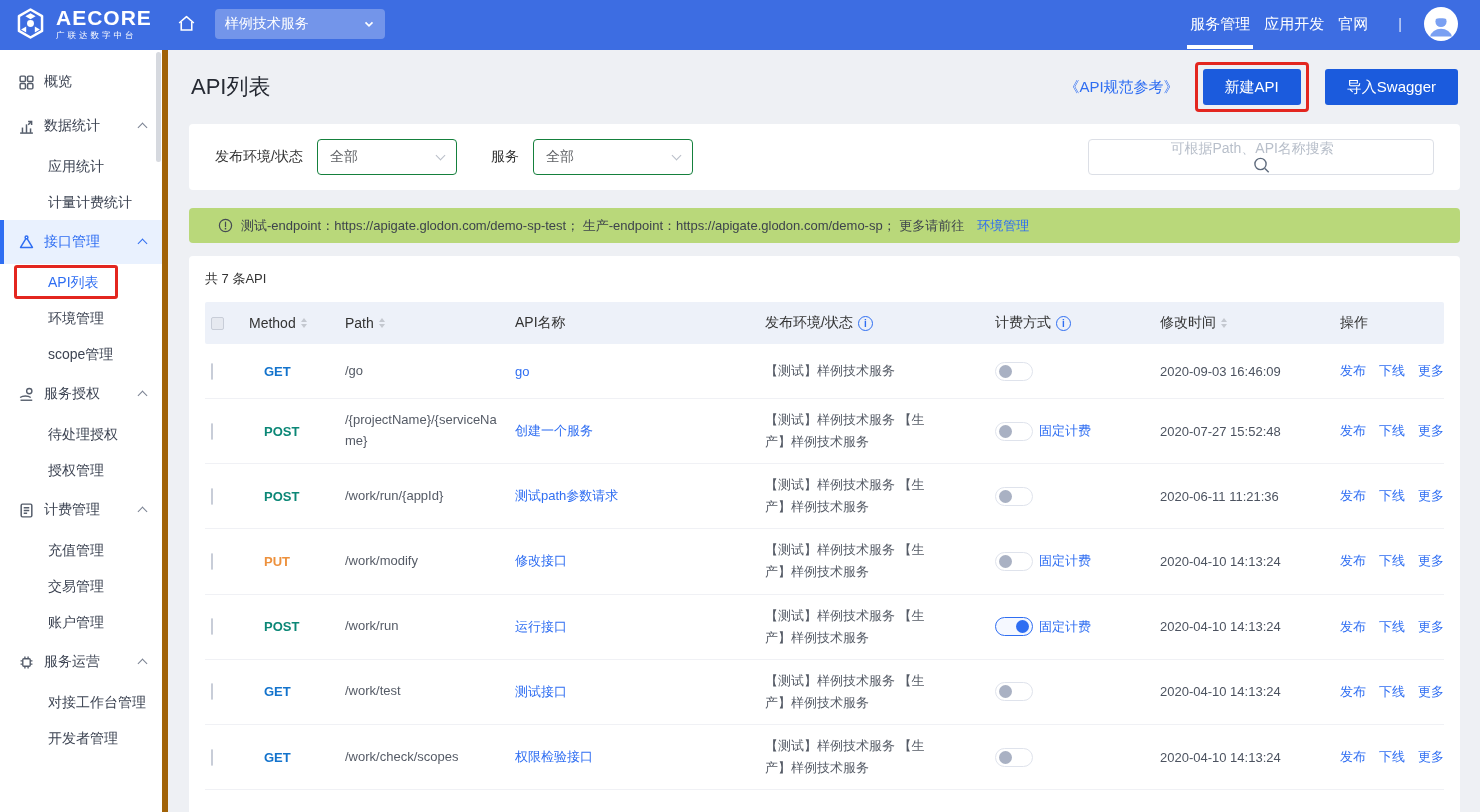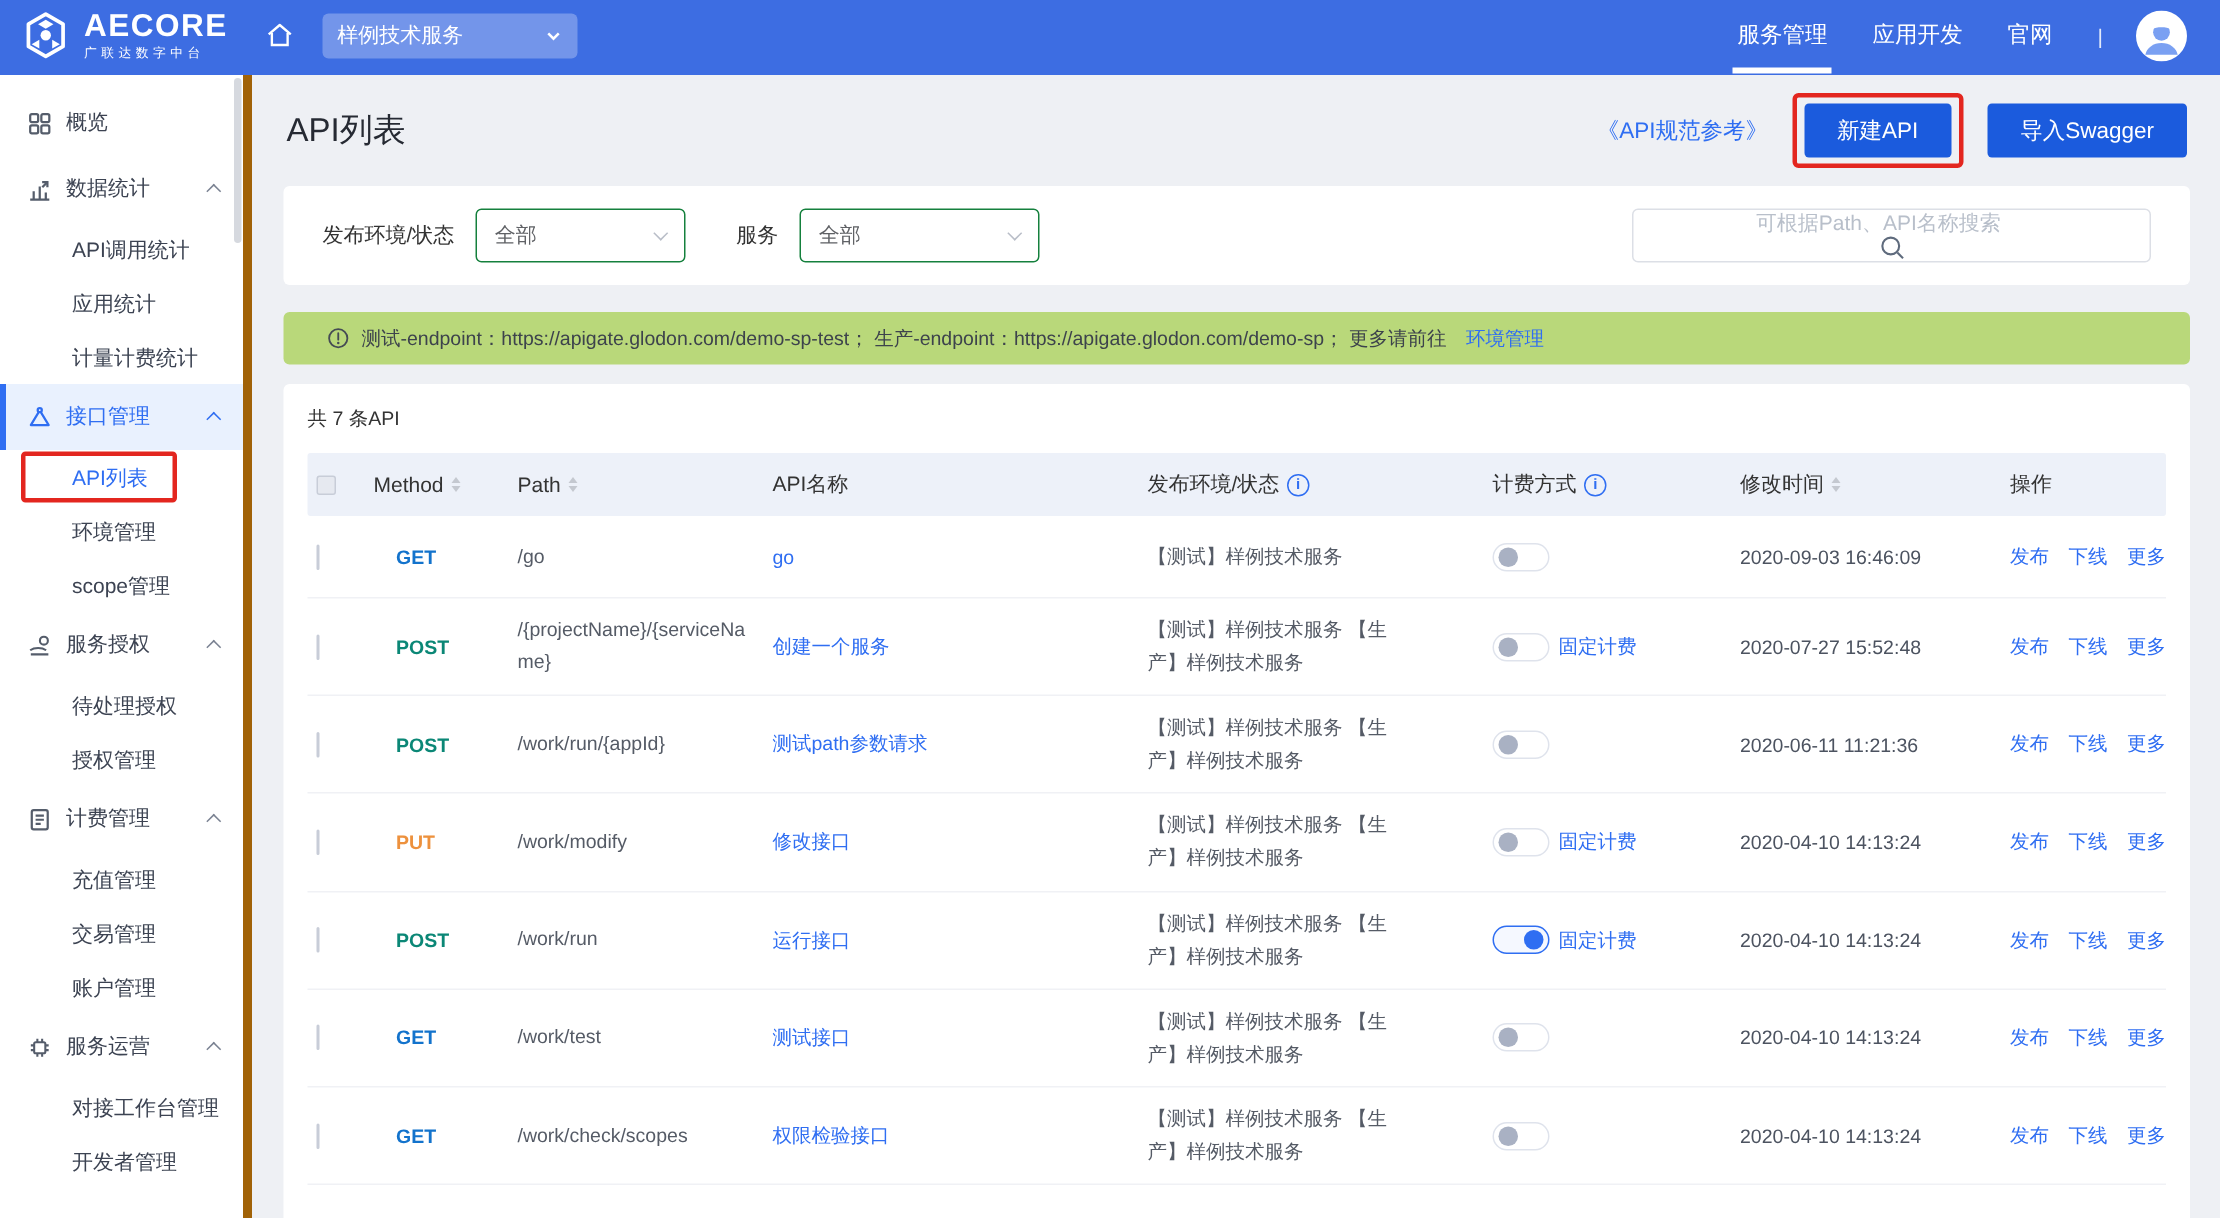--- a/index.html
+++ b/index.html
@@ -9,21 +9,21 @@
     background:#eef0f4; position:relative; color:#333;
   }
   
   .topbar{position:absolute;top:0;left:0;right:0;height:50px;background:#3d6de2;display:flex;align-items:center;color:#fff;padding:0 22px 3px 14px;z-index:20;}
   .brand{display:flex;align-items:center;gap:9px;}
   .brand-text{display:flex;flex-direction:column;line-height:1;}
   .brand-name{font-size:21px;font-weight:bold;letter-spacing:1px;}
   .brand-sub{font-size:8.5px;letter-spacing:3px;margin-top:3px;}
   .home-btn{margin-left:24px;display:flex;align-items:center;cursor:pointer;}
   .svc-select{margin-left:18px;background:rgba(255,255,255,.28);border-radius:4px;height:30px;width:170px;display:flex;align-items:center;justify-content:space-between;padding:0 10px;font-size:14px;cursor:pointer;}
-  .topnav{margin-left:auto;display:flex;align-items:center;gap:30px;font-size:15px;}
+  .topnav{margin-left:auto;display:flex;align-items:center;gap:14px;font-size:15px;}
   .nav-item{position:relative;height:50px;line-height:50px;cursor:pointer;white-space:nowrap;}
   .nav-item.active::after{content:"";position:absolute;left:-3px;right:-3px;bottom:0;height:4px;background:#fff;}
   .nav-sep{opacity:.85;margin-left:30px;font-size:14px;}
   .avatar{width:34px;height:34px;border-radius:50%;margin-left:22px;cursor:pointer;flex:none;}
   
   .sidebar{position:absolute;top:50px;left:0;bottom:0;width:168px;background:#fff;border-right:6px solid #a16207;padding-top:10px;overflow:hidden;z-index:10;}
   .sb-scroll{position:absolute;right:1px;top:2px;width:5px;height:110px;background:#d6d9df;border-radius:3px;}
   .sgroup{height:44px;display:flex;align-items:center;padding:0 16px 0 18px;font-size:14px;color:#3c4352;position:relative;cursor:pointer;}
   .sgroup .sicon{display:flex;align-items:center;margin-right:9px;color:#555d6b;}
   .sgroup.active{background:#e9f1fe;color:#2f6ef2;}
@@ -155,21 +155,20 @@
           <path d="M4.2 14V9"></path>
           <path d="M8 14V6"></path>
           <path d="M11.8 14V9.8"></path>
           <path d="M9.5 3.2h3.3v3.3"></path>
           <path d="M12.8 3.2 9.6 6.4"></path>
         </svg>
       </span>
       <span class="slabel">数据统计</span>
       <span class="chev"></span>
     </div>
-    <div class="schild">API调用统计</div>
     <div class="schild">应用统计</div>
     <div class="schild">计量计费统计</div>
     <div class="sgroup active">
       <span class="sicon">
         <svg viewBox="0 0 16 16" width="17" height="17" fill="none" stroke="currentColor" stroke-width="1.4">
           <path d="M8 3.4 13.6 12.6H2.4Z" stroke-linejoin="round"></path>
           <circle cx="8" cy="3.2" r="1.3" fill="#fff"></circle>
         </svg>
       </span>
       <span class="slabel">接口管理</span>

